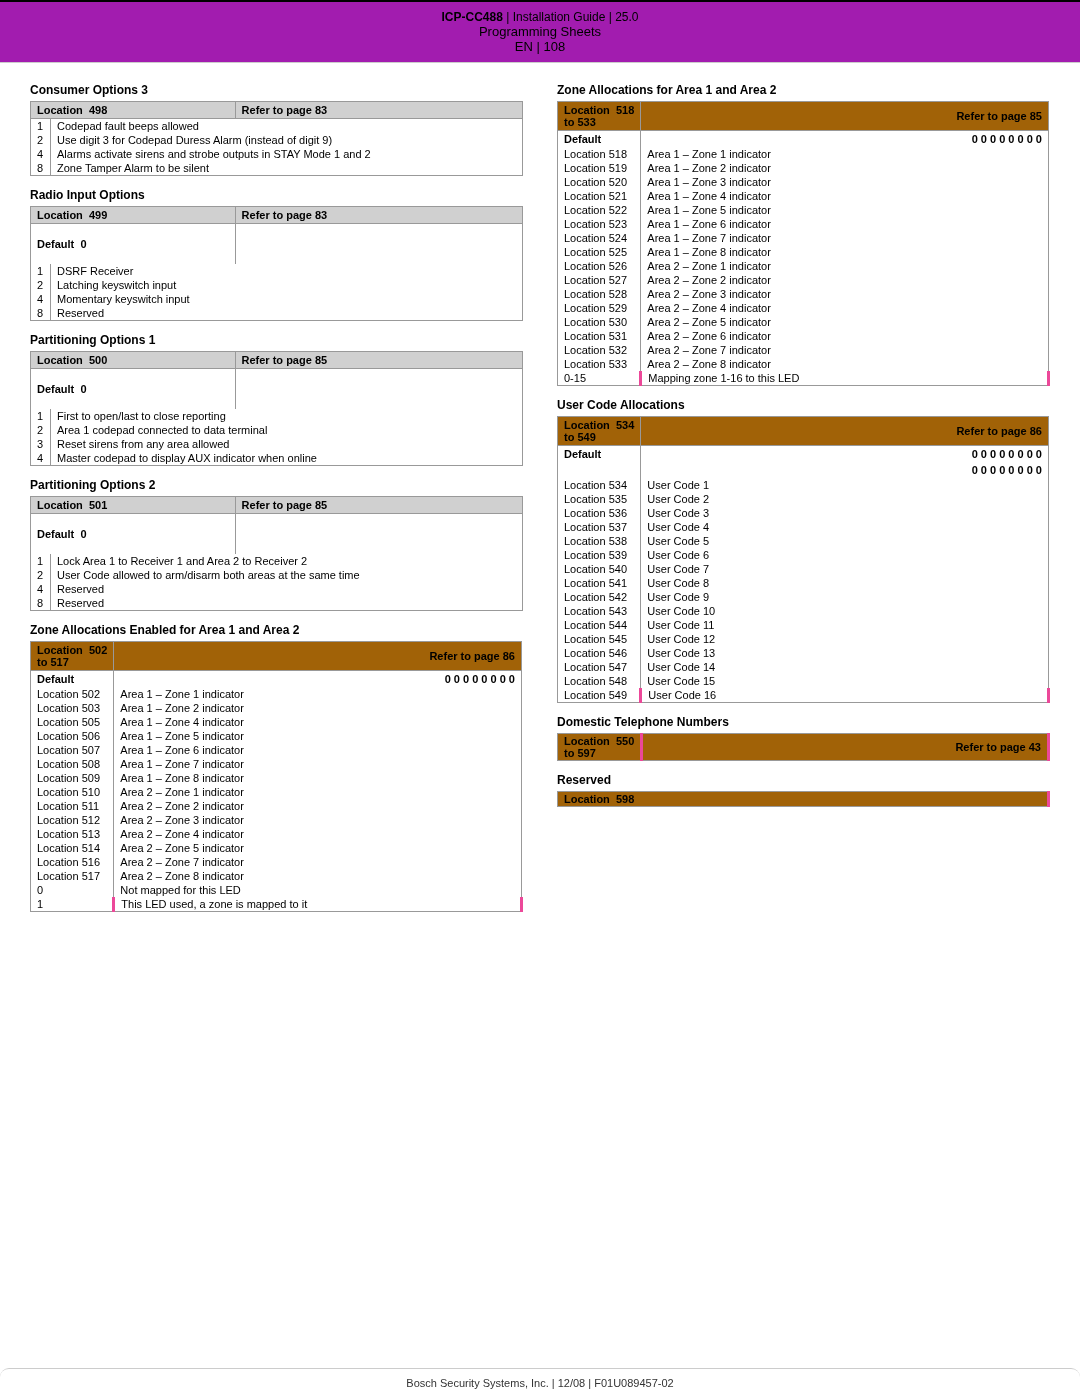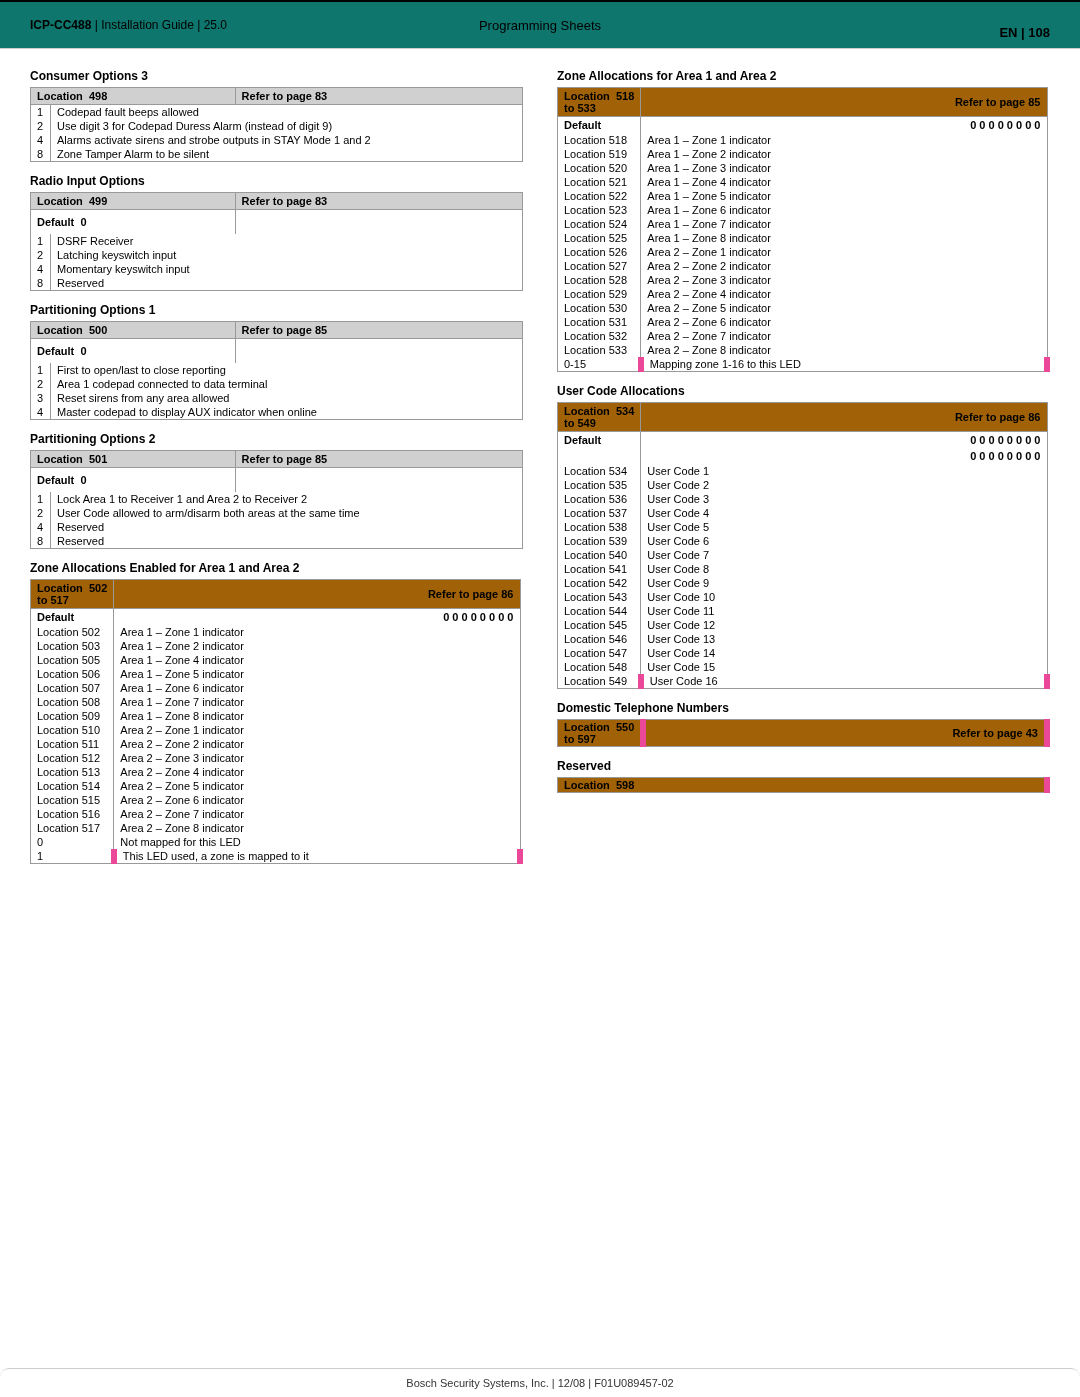--- a/index.html
+++ b/index.html
@@ -18,38 +18,38 @@
       display: flex;
       flex-direction: column;
     }
     
     .header {
       display: flex;
       align-items: center;
       border-top: 2px solid #000;
       border-bottom: 1px solid #ccc;
       padding: 8px 30px;
-      background: #0f766e;
+      background: #a21caf;
+      flex-direction: column;
     }
     .header-left {
       flex: 1;
       font-size: 12px;
     }
     .header-left .bold { font-weight: bold; }
     .header-center {
       flex: 1;
       text-align: center;
       font-size: 13px;
     }
     .header-right {
       flex: 1;
       text-align: right;
       font-size: 13px;
-      font-weight: bold;
-      margin-top: 15px;
+      font-weight: normal;
     }
     
     .content {
       display: flex;
       flex: 1;
       padding: 20px 30px;
       gap: 34px;
     }
     .left-col {
       flex: 1;
@@ -82,21 +82,21 @@
     }
     .loc-table .header-row td {
       font-weight: bold;
       border: 1px solid #999;
       padding: 2px 6px;
     }
     .loc-table .default-row td {
       font-weight: bold;
       border-left: 1px solid #999;
       border-right: 1px solid #999;
-      padding: 6px 6px;
+      padding: 14px 6px;
     }
     .loc-table .data-row td {
       border-left: 1px solid #999;
       border-right: 1px solid #999;
       padding: 1px 6px;
     }
     .loc-table .last-row td {
       border-left: 1px solid #999;
       border-right: 1px solid #999;
       border-bottom: 1px solid #999;
@@ -143,21 +143,21 @@
       border-right: 1px solid #999;
       padding: 2px 6px;
     }
     .zone-table .data-row td {
       border-left: 1px solid #999;
       border-right: 1px solid #999;
       padding: 1px 6px;
     }
     .zone-table .last-row td {
       border-left: 1px solid #999;
-      border-right: 6px solid #ec4899;
+      border-right: 3px solid #ec4899;
       border-bottom: 1px solid #999;
       padding: 1px 6px;
     }
     .loc-num { width: 80px; }
     .right-val { text-align: right; }
   </style>
 </head>
 <body>
 
 <div class="page">
@@ -347,24 +347,20 @@
             </tr>
         <tr class="data-row">
               <td>Location 513</td>
               <td>Area 2 – Zone 4 indicator</td>
             </tr>
         <tr class="data-row">
               <td>Location 514</td>
               <td>Area 2 – Zone 5 indicator</td>
             </tr>
         <tr class="data-row">
-              <td>Location 515</td>
-              <td>Area 2 – Zone 6 indicator</td>
-            </tr>
-        <tr class="data-row">
               <td>Location 516</td>
               <td>Area 2 – Zone 7 indicator</td>
             </tr>
         <tr class="data-row">
               <td>Location 517</td>
               <td>Area 2 – Zone 8 indicator</td>
             </tr>
         <tr class="data-row">
               <td>0</td>
               <td>Not mapped for this LED</td>

